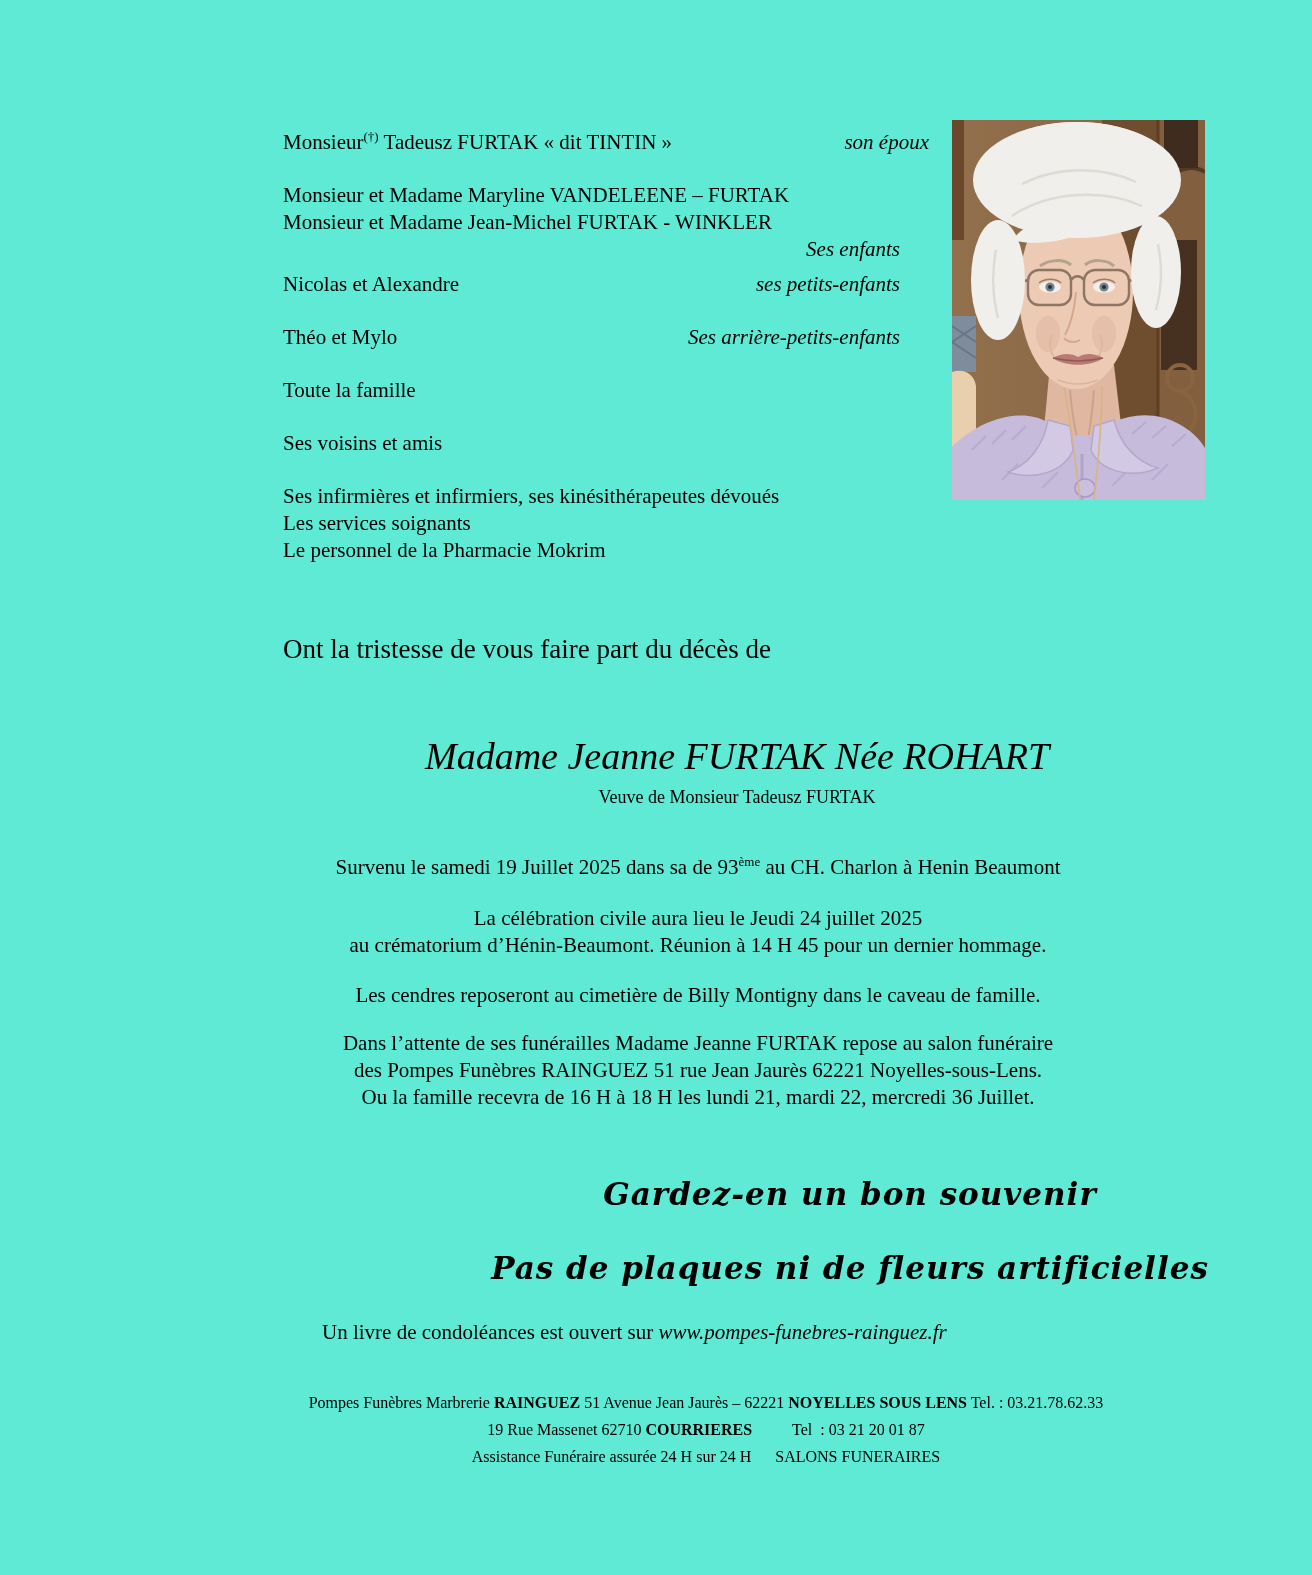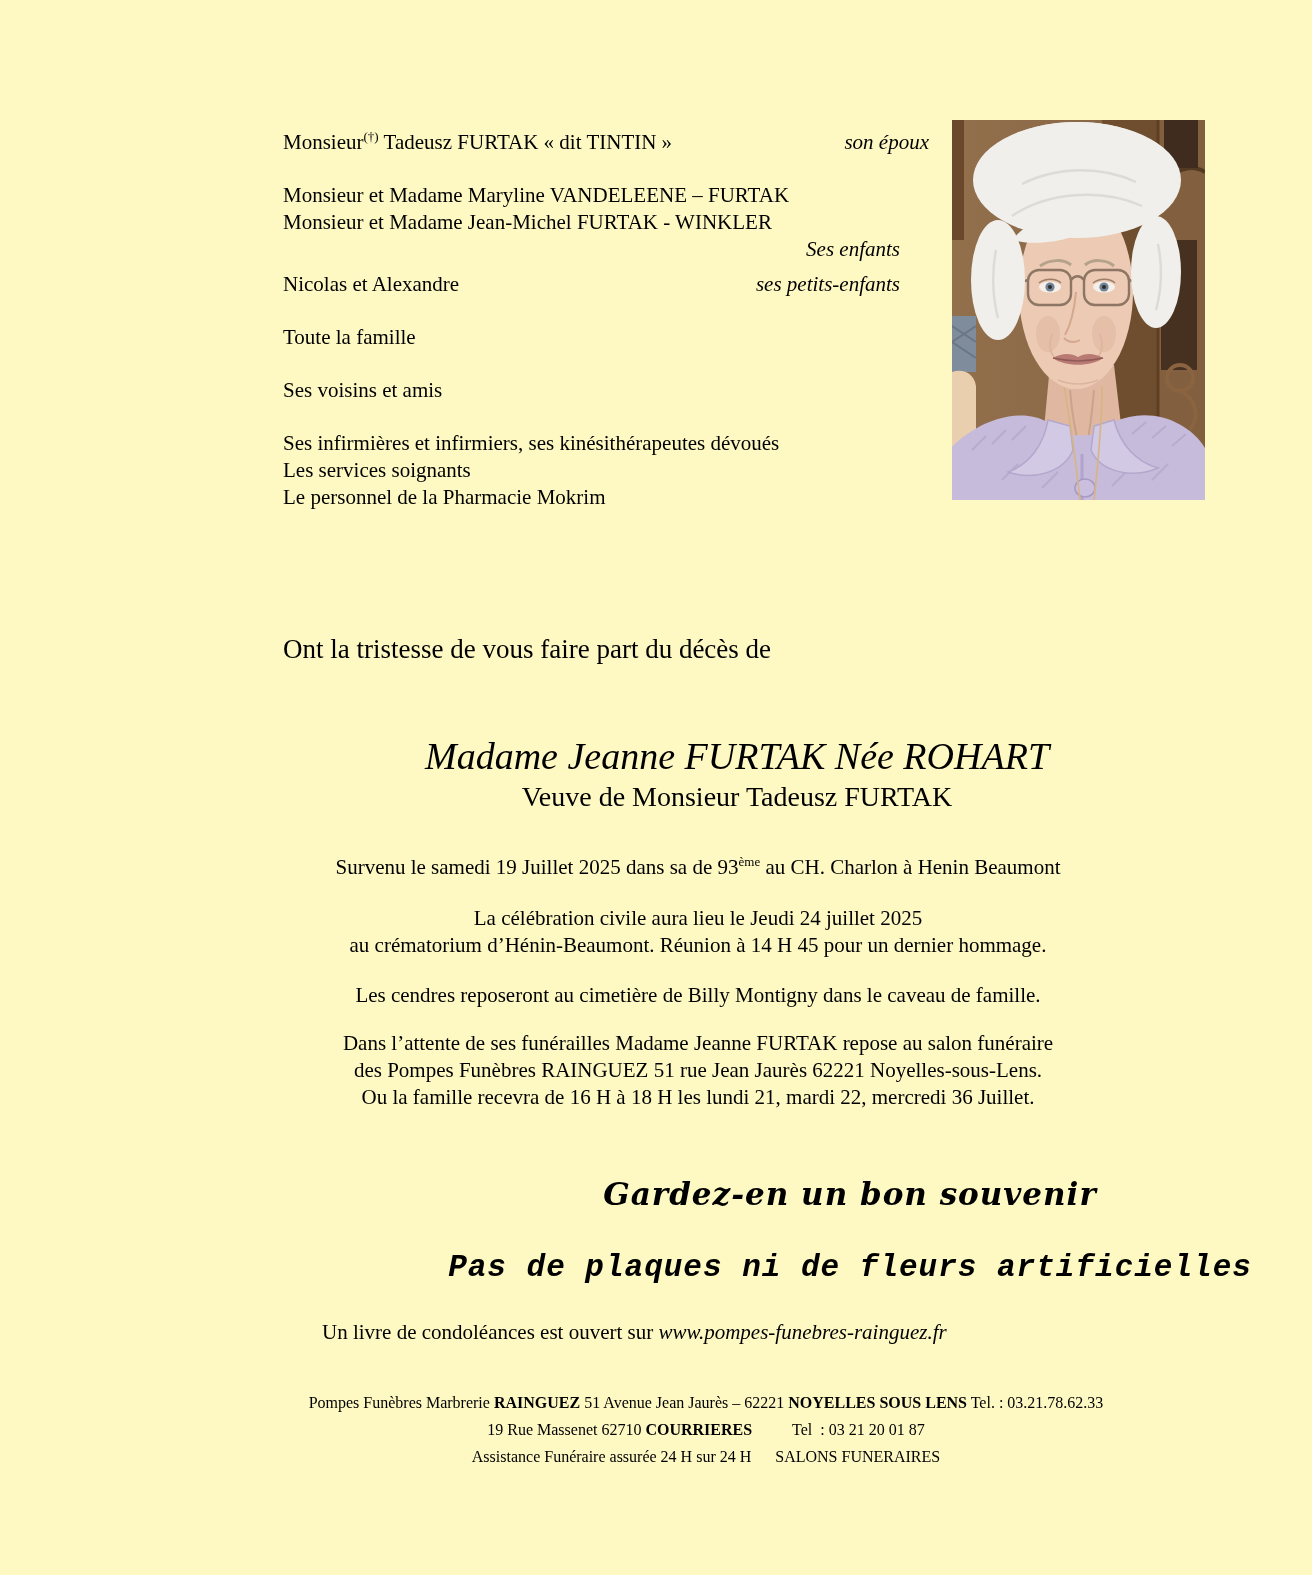--- a/index.html
+++ b/index.html
@@ -1,49 +1,49 @@
 <!DOCTYPE html>
 <html><head>
 <meta charset="utf-8">
 <style>
   html,body{margin:0;padding:0;background:#ffffff;}
   .page{
-    position:relative;width:1312px;height:1575px;background:#fef9c3;overflow:hidden;
+    position:relative;width:1312px;height:1575px;background:#5eead4;overflow:hidden;
     font-family:"Liberation Serif","DejaVu Serif",serif;color:#000;
   }
   
   .family{position:absolute;left:283px;top:129px;width:646px;font-size:21px;line-height:27px;}
   .frow{display:flex;justify-content:space-between;align-items:baseline;}
   .frow.right-only{justify-content:flex-end;}
   .flabel{font-style:italic;white-space:nowrap;}
   .flabel.inset{padding-right:29px;}
   .mt26{margin-top:26px;}
   .mt25{margin-top:8px;}
   
   .announce{position:absolute;left:283px;top:634px;width:792px;text-align:left;font-size:27px;}
   
   .title-block{position:absolute;left:283px;top:733px;width:908px;text-align:center;}
   .dtitle{font-style:italic;font-size:38px;line-height:46px;}
-  .dsub{font-size:28px;line-height:30px;margin-top:3px;}
+  .dsub{font-size:18px;line-height:30px;margin-top:3px;}
   
   .body-text{position:absolute;left:283px;top:854px;width:830px;text-align:center;font-size:21px;line-height:27px;}
   .body-text p{margin:0;}
   .body-text .mt24{margin-top:24px;}
   .body-text .mt23{margin-top:23px;}
   .body-text .mt21{margin-top:21px;}
   .ln{display:block;}
   sup{font-size:13px;line-height:0;}
   
   .script-line{
     position:absolute;left:850px;transform:translateX(-50%);white-space:nowrap;
     font-family:"DejaVu Serif",serif;font-style:italic;font-weight:bold;
     font-size:31px;letter-spacing:1px;
   }
   #script1{top:1176px;}
-  #script2{top:1250px;font-family:Liberation Mono, monospace;}
+  #script2{top:1250px;}
   
   .condolence{position:absolute;left:322px;top:1320px;font-size:21px;white-space:nowrap;}
   .it{font-style:italic;}
   
   .footer{position:absolute;left:160px;top:1389px;width:1092px;text-align:center;font-size:16px;line-height:27px;}
   .b{font-weight:bold;}
   
   .photo{position:absolute;left:952px;top:120px;width:253px;height:380px;display:block;}
 </style>
 </head>
@@ -61,20 +61,24 @@
     </div>
     <div class="frow">
       <span>Monsieur et Madame Jean-Michel FURTAK - WINKLER</span>
     </div>
     <div class="frow right-only">
       <span class="flabel inset">Ses enfants</span>
     </div>
     <div class="frow mt25">
       <span>Nicolas et Alexandre</span>
       <span class="flabel inset">ses petits-enfants</span>
+    </div>
+    <div class="frow mt26">
+      <span>Théo et Mylo</span>
+      <span class="flabel inset">Ses arrière-petits-enfants</span>
     </div>
     <div class="frow mt26">
       <span>Toute la famille</span>
     </div>
     <div class="frow mt26">
       <span>Ses voisins et amis</span>
     </div>
     <div class="frow mt26">
       <span>Ses infirmières et infirmiers, ses kinésithérapeutes dévoués</span>
     </div>

